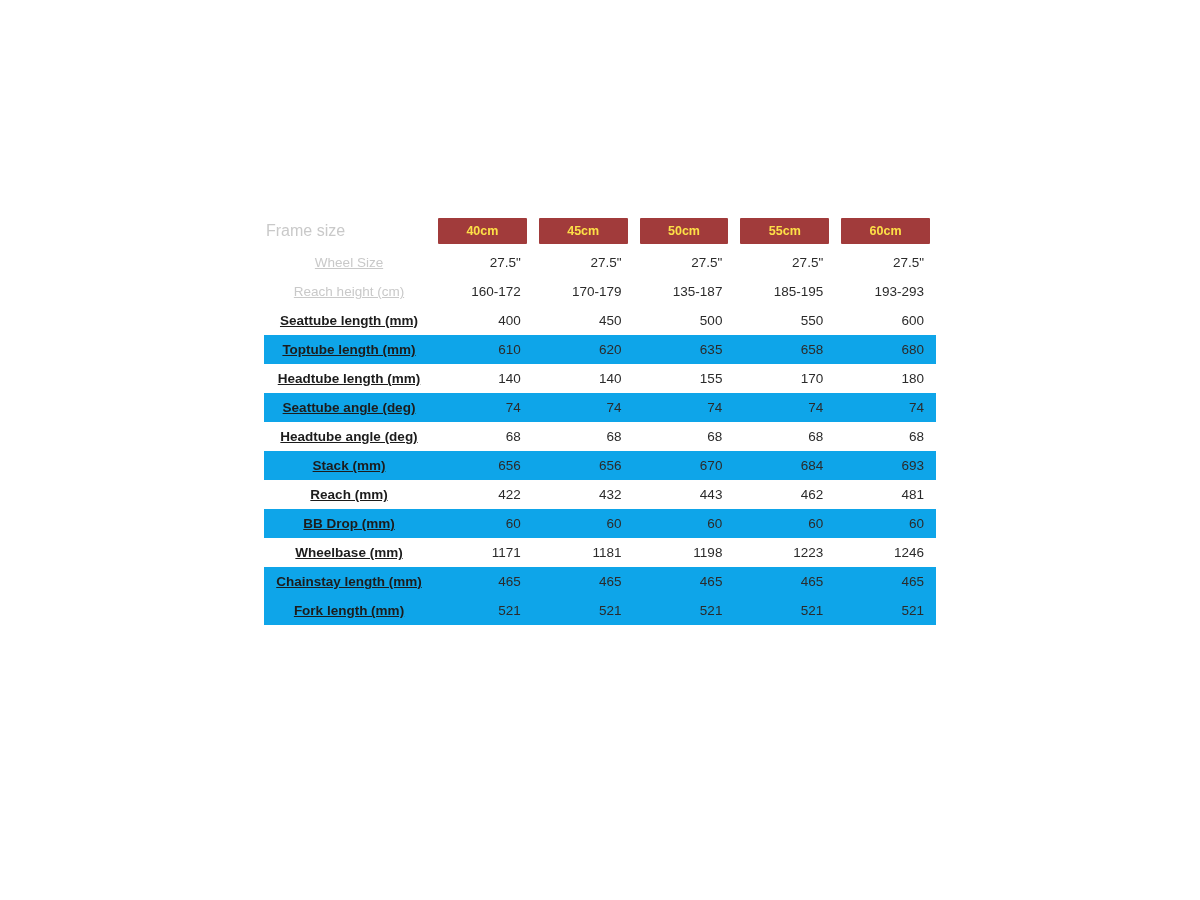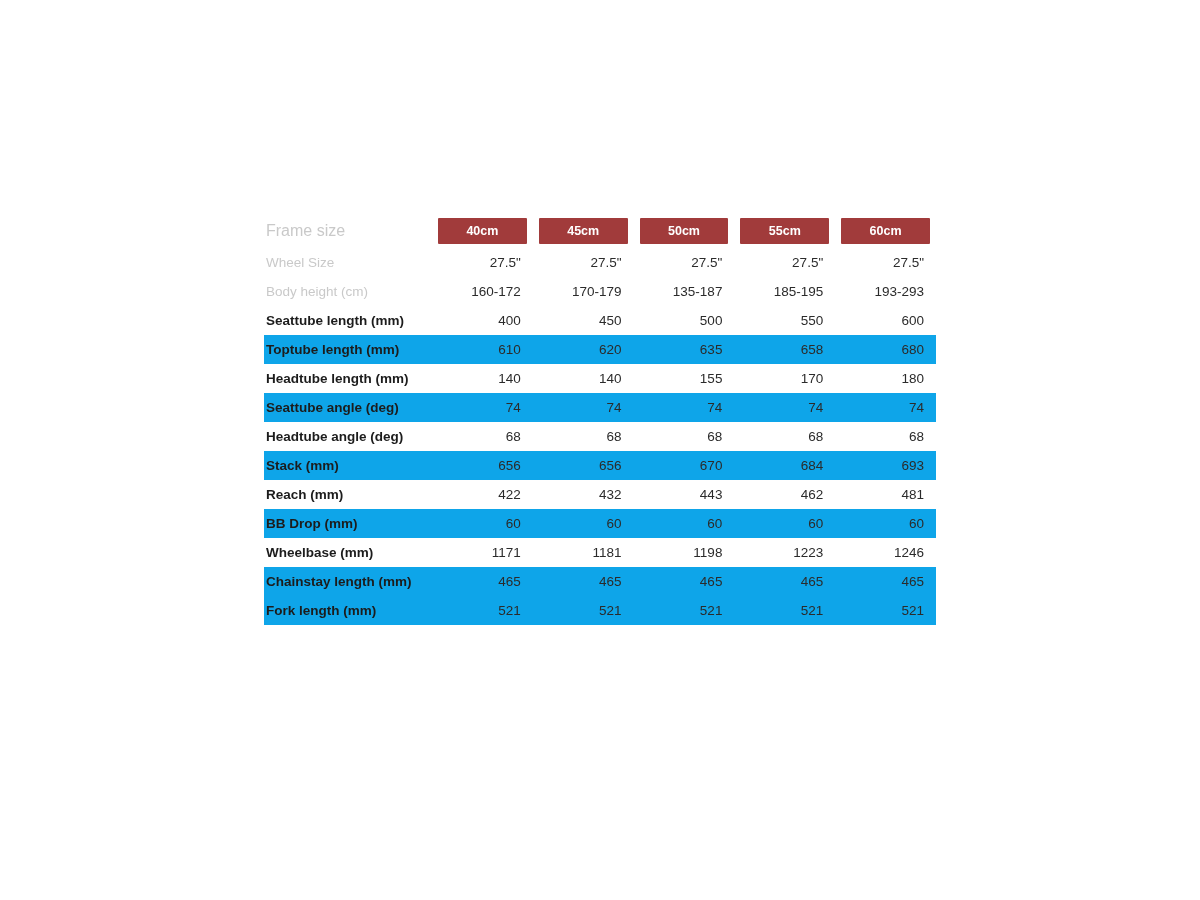--- a/index.html
+++ b/index.html
@@ -44,40 +44,41 @@
   }
   tr.header-row td.size-head {
     vertical-align: middle;
     height: 34px;
     text-align: center;
   }
   .size-chip {
     display: block;
     margin: 0 6px;
     background: #a13b3b;
-    color: #ffffff;
+    color: #fde047;
     font-size: 12.5px;
     font-weight: bold;
     text-align: center;
     padding: 6px 0 6px 0;
     border-radius: 1px;
     line-height: 14px;
   }
 
   
   tr.data-row td {
     height: 29px;
     vertical-align: middle;
     font-size: 13.5px;
   }
   tr.data-row td.row-label {
-    text-align: left;
+    text-align: center;
     padding-left: 2px;
     color: #1c1c1c;
     font-weight: bold;
+    text-decoration: underline;
   }
   tr.data-row td.value {
     text-align: right;
     padding-right: 12px;
     color: #2b2b2b;
     font-weight: normal;
   }
   tr.data-row.muted td.row-label {
     color: #c9c9c9;
     font-weight: normal;
@@ -128,21 +129,21 @@
     <tbody>
       <tr class="data-row muted plain">
         <td class="row-label">Wheel Size</td>
         <td class="value">27.5"</td>
         <td class="value">27.5"</td>
         <td class="value">27.5"</td>
         <td class="value">27.5"</td>
         <td class="value">27.5"</td>
       </tr>
       <tr class="data-row muted plain">
-        <td class="row-label">Body height (cm)</td>
+        <td class="row-label">Reach height (cm)</td>
         <td class="value">160-172</td>
         <td class="value">170-179</td>
         <td class="value">135-187</td>
         <td class="value">185-195</td>
         <td class="value">193-293</td>
       </tr>
       <tr class="data-row plain">
         <td class="row-label">Seattube length (mm)</td>
         <td class="value">400</td>
         <td class="value">450</td>

